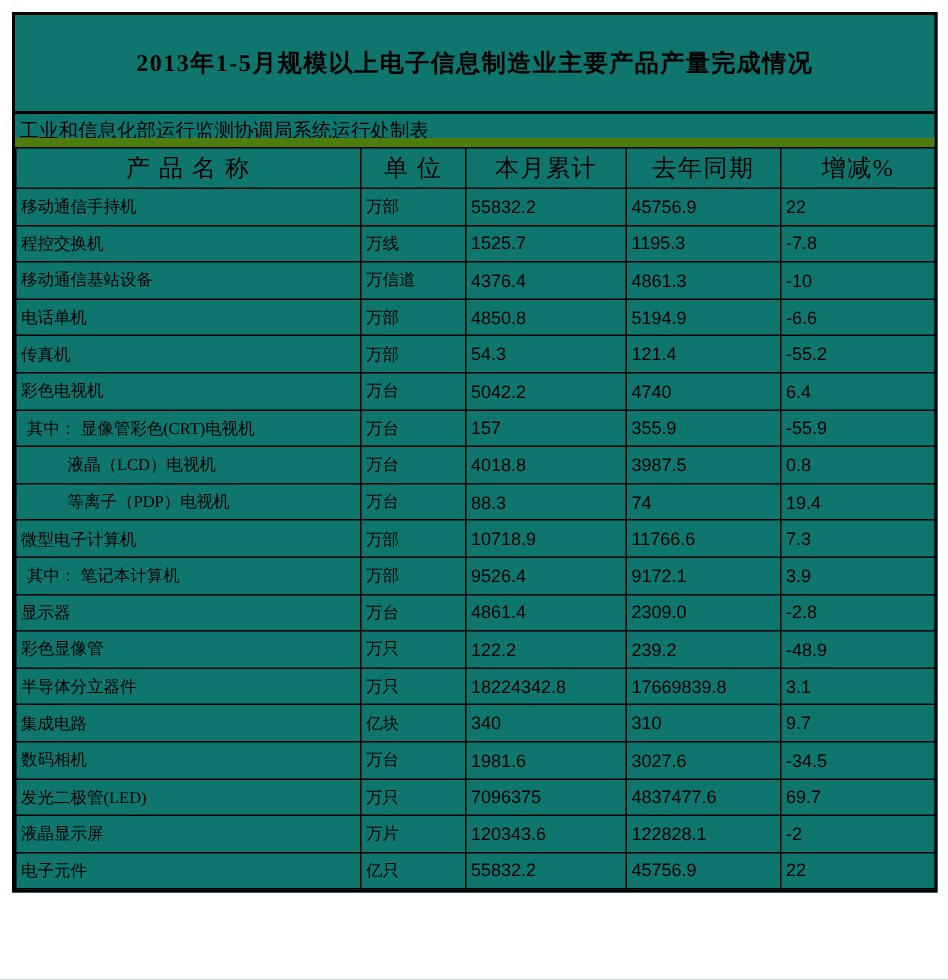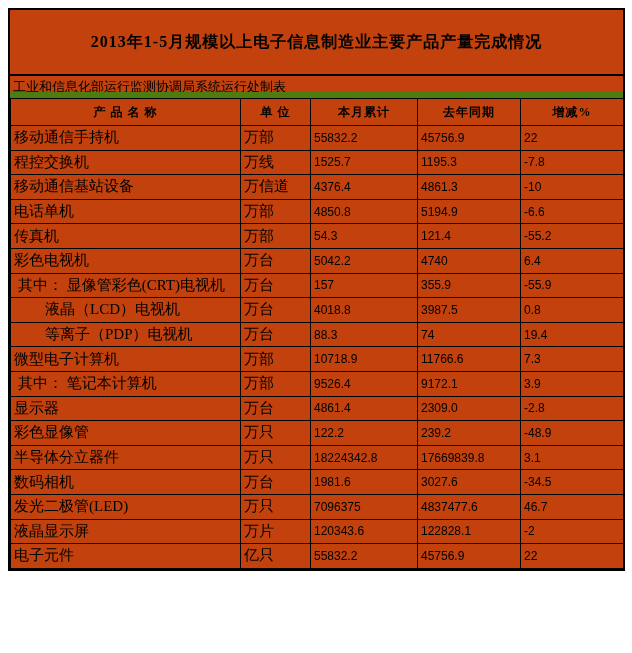--- a/index.html
+++ b/index.html
@@ -7,21 +7,21 @@
     width: 632px; height: 653px;
     background: #ffffff;
     color: #000000;
     font-family: "Liberation Serif", "DejaVu Serif", serif;
   }
   .sheet {
     position: absolute;
     left: 8px; top: 8px;
     width: 617px;
     border: 2px solid #000;
-    background: #c2410c;
+    background: #0f766e;
   }
   .title-row {
     height: 66px;
     border-bottom: 2px solid #000;
     display: flex;
     align-items: center;
     justify-content: center;
     font-weight: bold;
     font-size: 16px;
     letter-spacing: 1px;
@@ -48,28 +48,28 @@
   table.data col.c4 { width: 103px; }
   table.data col.c5 { width: 103px; }
   table.data th, table.data td {
     border: 1px solid #000;
     vertical-align: middle;
     overflow: hidden;
     white-space: nowrap;
   }
   table.data thead tr { height: 27px; }
   table.data th {
-    font-weight: bold;
-    font-size: 12px;
+    font-weight: normal;
+    font-size: 16px;
     text-align: center;
     letter-spacing: 1px;
   }
   table.data tbody tr { height: 24.6px; }
   td.cname, td.cunit {
-    font-size: 15px;
+    font-size: 11px;
     text-align: left;
     padding-left: 3px;
   }
   td.num {
     font-family: "Liberation Sans", "DejaVu Sans", sans-serif;
     font-size: 12px;
     text-align: left;
     padding-left: 3px;
   }
   td.ind1 { padding-left: 7px; }
@@ -191,32 +191,39 @@
         <td class="num">-48.9</td>
       </tr>
       <tr>
         <td class="cname">半导体分立器件</td>
         <td class="cunit">万只</td>
         <td class="num">18224342.8</td>
         <td class="num">17669839.8</td>
         <td class="num">3.1</td>
       </tr>
       <tr>
+        <td class="cname">集成电路</td>
+        <td class="cunit">亿块</td>
+        <td class="num">340</td>
+        <td class="num">310</td>
+        <td class="num">9.7</td>
+      </tr>
+      <tr>
         <td class="cname">数码相机</td>
         <td class="cunit">万台</td>
         <td class="num">1981.6</td>
         <td class="num">3027.6</td>
         <td class="num">-34.5</td>
       </tr>
       <tr>
         <td class="cname">发光二极管(LED)</td>
         <td class="cunit">万只</td>
         <td class="num">7096375</td>
         <td class="num">4837477.6</td>
-        <td class="num">46.7</td>
+        <td class="num">69.7</td>
       </tr>
       <tr>
         <td class="cname">液晶显示屏</td>
         <td class="cunit">万片</td>
         <td class="num">120343.6</td>
         <td class="num">122828.1</td>
         <td class="num">-2</td>
       </tr>
       <tr>
         <td class="cname">电子元件</td>

